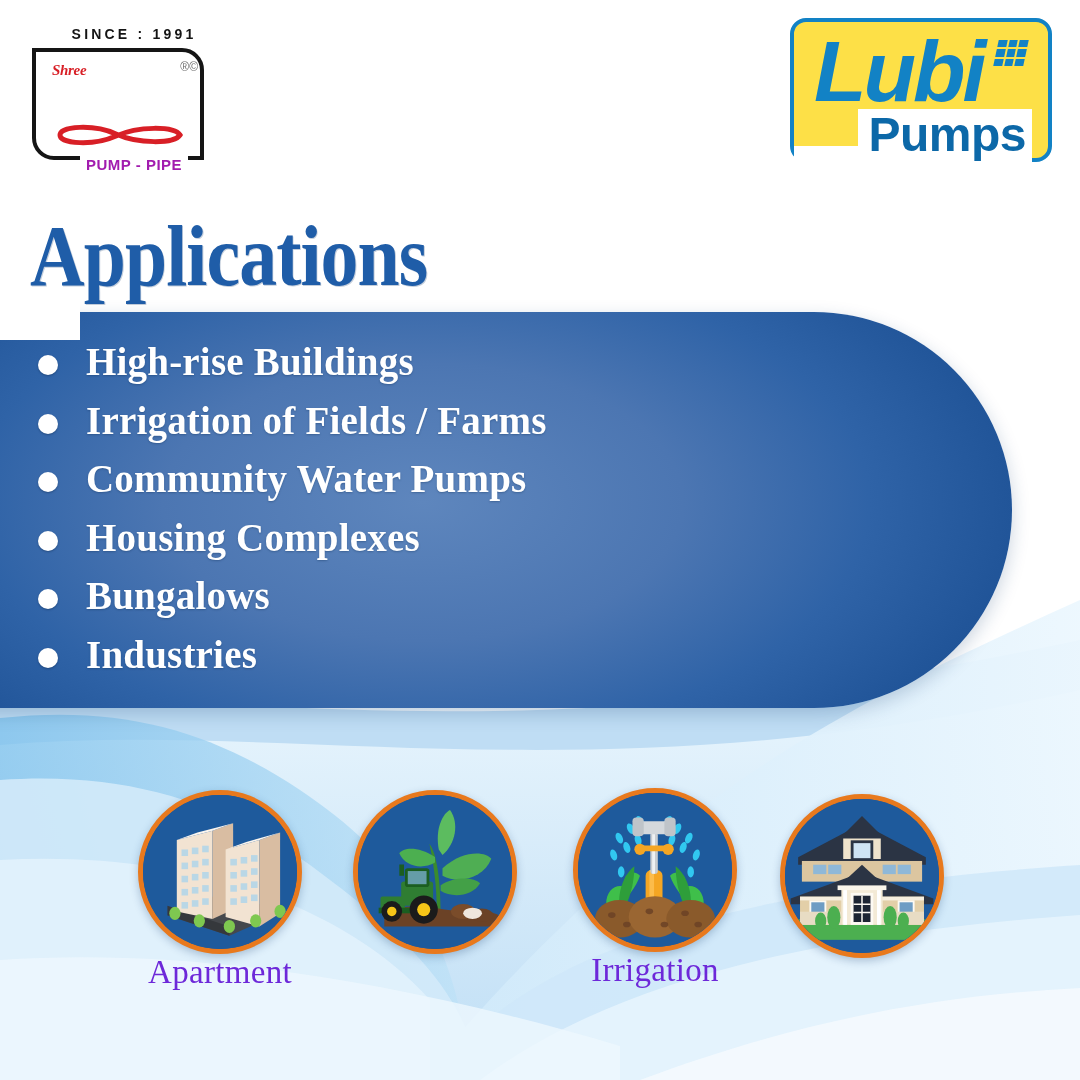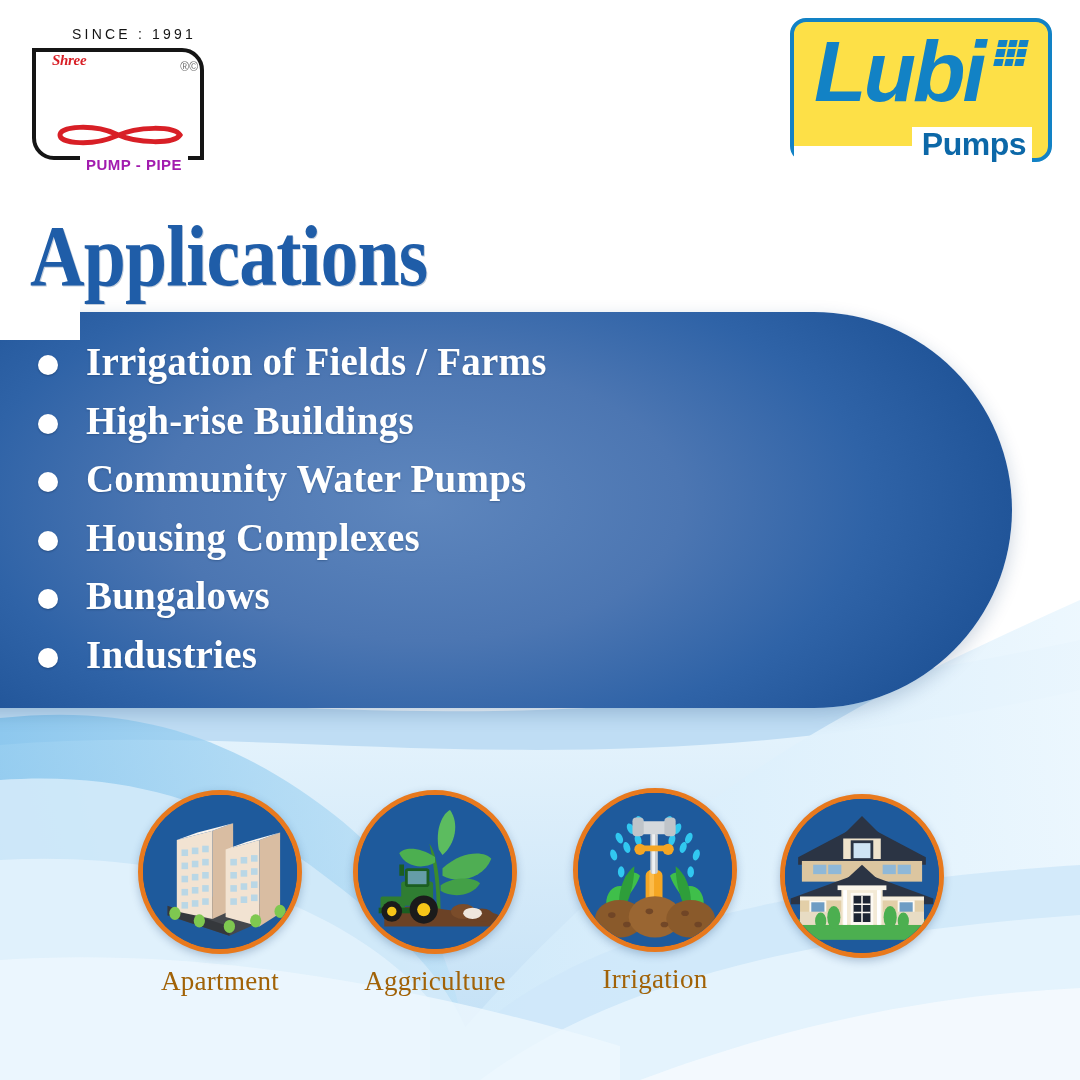--- a/index.html
+++ b/index.html
@@ -22,32 +22,32 @@
   .bg-waves svg{display:block;width:1080px;height:1080px;}
 
   
   .ram-logo{
     position:absolute;left:24px;top:26px;width:188px;height:140px;
   }
   .ram-since{
     position:absolute;left:30px;top:0;width:160px;
     text-align:center;
     font-family:"Liberation Sans", sans-serif;
-    font-size:14px;font-weight:400;letter-spacing:3.2px;color:#141414;
+    font-size:14px;font-weight:700;letter-spacing:3.2px;color:#141414;
     white-space:nowrap;
   }
   .ram-box{
     position:absolute;left:8px;top:22px;width:172px;height:112px;
     border:4px solid #151515;
     border-radius:0 22px 0 22px;
     background:#fff;
     box-sizing:border-box;
   }
   .ram-shree{
-    position:absolute;left:28px;top:26px;
+    position:absolute;left:28px;top:36px;
     font-family:"Liberation Serif", serif;
     font-size:15px;font-weight:700;font-style:italic;color:#d81f26;
     letter-spacing:-0.3px;
   }
   .ram-word{
     position:absolute;left:20px;top:40px;width:150px;
     text-align:center;
     font-family:"Liberation Serif", serif;
     font-size:54px;font-weight:700;color:#d81f26;
     letter-spacing:-2px;line-height:1;
@@ -83,21 +83,21 @@
   }
   .lubi-grid{
     position:absolute;right:22px;top:18px;width:30px;height:26px;
     display:grid;grid-template-columns:repeat(3,1fr);grid-template-rows:repeat(3,1fr);
     gap:2px;transform:skewX(-12deg);
   }
   .lubi-grid i{display:block;background:#1282c5;}
   .lubi-pumps{
     position:absolute;right:16px;bottom:-4px;
     font-family:"Liberation Sans", sans-serif;
-    font-size:32px;font-weight:700;color:#0c68a8;letter-spacing:-0.5px;
+    font-size:48px;font-weight:700;color:#0c68a8;letter-spacing:-0.5px;
     background:#ffffff;padding:0 6px 0 10px;line-height:1.1;
   }
   .lubi-cut{
     position:absolute;left:0;bottom:-4px;width:120px;height:16px;background:#ffffff;
   }
 
   
   .title{
     position:absolute;left:30px;top:213px;
     font-family:"Liberation Serif", serif;
@@ -151,23 +151,22 @@
     position:relative;width:164px;height:164px;margin:0 auto;
     border-radius:50%;
     background:#1e5a9c;
     border:5px solid #e8791d;
     box-sizing:border-box;
     overflow:hidden;
     box-shadow:0 3px 8px rgba(20,60,110,.28);
   }
   .circle svg{display:block;width:100%;height:100%;}
   .icon-label{
-    margin-top:12px;
-    font-family:"Liberation Serif", serif;
-    font-size:27px;color:#a16207;font-weight:400;
+    font-family:"Liberation Serif", serif;
+    font-size:33px;color:#6d28d9;font-weight:400;
     letter-spacing:0.3px;
     white-space:nowrap;
   }
 </style>
 </head>
 <body>
 
 <div id="poster">
 
   <div class="bg-base"></div>
@@ -233,22 +232,22 @@
     <div class="lubi-cut"></div>
     <div class="lubi-pumps">Pumps</div>
   </div>
 
   <div class="title">Applications</div>
 
   <div class="panel"></div>
   <div class="panel-tl-notch"></div>
 
   <ul class="bullets">
+    <li>High-rise Buildings</li>
     <li>Irrigation of Fields / Farms</li>
-    <li>High-rise Buildings</li>
     <li>Community Water Pumps</li>
     <li>Housing Complexes</li>
     <li>Bungalows</li>
     <li>Industries</li>
   </ul>
 
   <div class="icon-row">
 
     <div class="icon-item" style="left:130px;top:10px;">
       <div class="circle">
@@ -329,21 +328,20 @@
             <rect x="53" y="81" width="20" height="14" fill="#7fb3d5" opacity="0.75"></rect>
             <rect x="44" y="74" width="5" height="12" fill="#1b5e20"></rect>
             <rect x="22" y="120" width="62" height="6" fill="#1b5e20"></rect>
             <circle cx="36" cy="124" r="11" fill="#1b1b1b"></circle>
               <circle cx="36" cy="124" r="5" fill="#f5c518"></circle>
             <circle cx="70" cy="122" r="15" fill="#1b1b1b"></circle>
               <circle cx="70" cy="122" r="7" fill="#f5c518"></circle>
           </g>
         </svg>
       </div>
-      <div class="icon-label">Aggriculture</div>
     </div>
 
     <div class="icon-item" style="left:565px;top:8px;">
       <div class="circle">
         <svg viewBox="0 0 164 164" xmlns="http://www.w3.org/2000/svg">
           <rect width="164" height="164" fill="#1e5a9c"></rect>
           <g fill="#31c8f0">
             <ellipse cx="44" cy="48" rx="3.5" ry="6" transform="rotate(-25 44 48)"></ellipse>
             <ellipse cx="56" cy="38" rx="3.5" ry="6" transform="rotate(-25 56 38)"></ellipse>
             <ellipse cx="38" cy="66" rx="3.5" ry="6" transform="rotate(-18 38 66)"></ellipse>

